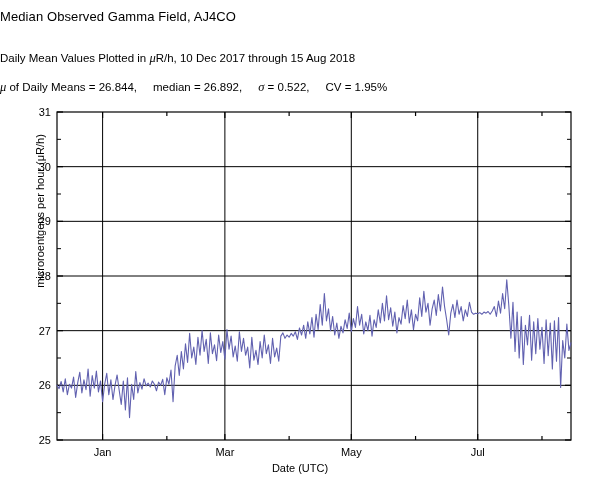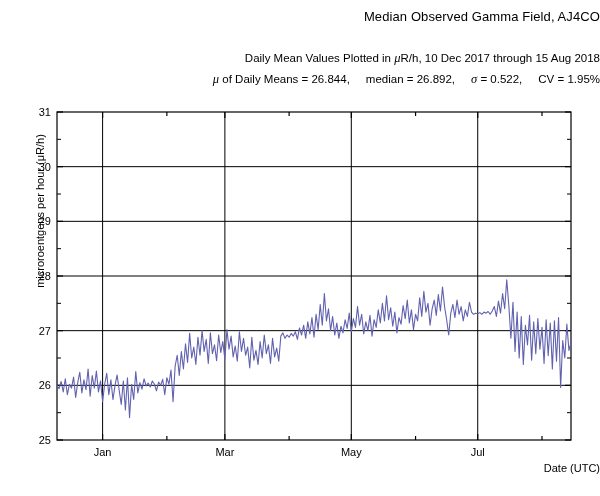--- a/index.html
+++ b/index.html
@@ -7,41 +7,41 @@
   body{
     width:600px;height:496px;
     background:#ffffff;
     font-family:"Liberation Sans", sans-serif;
     color:#000000;
     overflow:hidden;
     position:relative;
   }
   #figure{position:absolute;left:0;top:0;width:600px;height:496px;}
 
-  .title-block{position:absolute;left:0;top:0;width:600px;text-align:right;}
+  .title-block{position:absolute;left:0;top:0;width:600px;text-align:left;}
   .title-main{font-size:13px;line-height:16px;margin-top:9px;letter-spacing:.1px;}
   .title-sub{font-size:11.5px;line-height:14px;margin-top:26px;}
-  .title-stats{font-size:11.5px;line-height:20px;margin-top:4px;}
+  .title-stats{font-size:11.5px;line-height:14px;margin-top:15px;}
   .ital{font-style:italic;font-family:"Liberation Serif",serif;font-size:12.5px;}
   .sp{display:inline-block;width:8px;}
 
   svg{display:block;}
 
   .ylabel{
     position:absolute;
     left:-60px; top:205px;
     width:200px;
     transform:rotate(-90deg);
     transform-origin:center center;
     text-align:center;
     font-size:11px;
   }
   .xlabel{
     position:absolute;left:0;top:462px;width:600px;
-    text-align:right;font-size:11px;
+    text-align:center;font-size:11px;
   }
   .tick-text{font-size:11px;font-family:"Liberation Sans",sans-serif;fill:#000;}
 </style>
 </head>
 <body>
 
 <div id="figure">
 
   <div class="title-block">
     <div class="title-main">Median Observed Gamma Field, AJ4CO</div>

